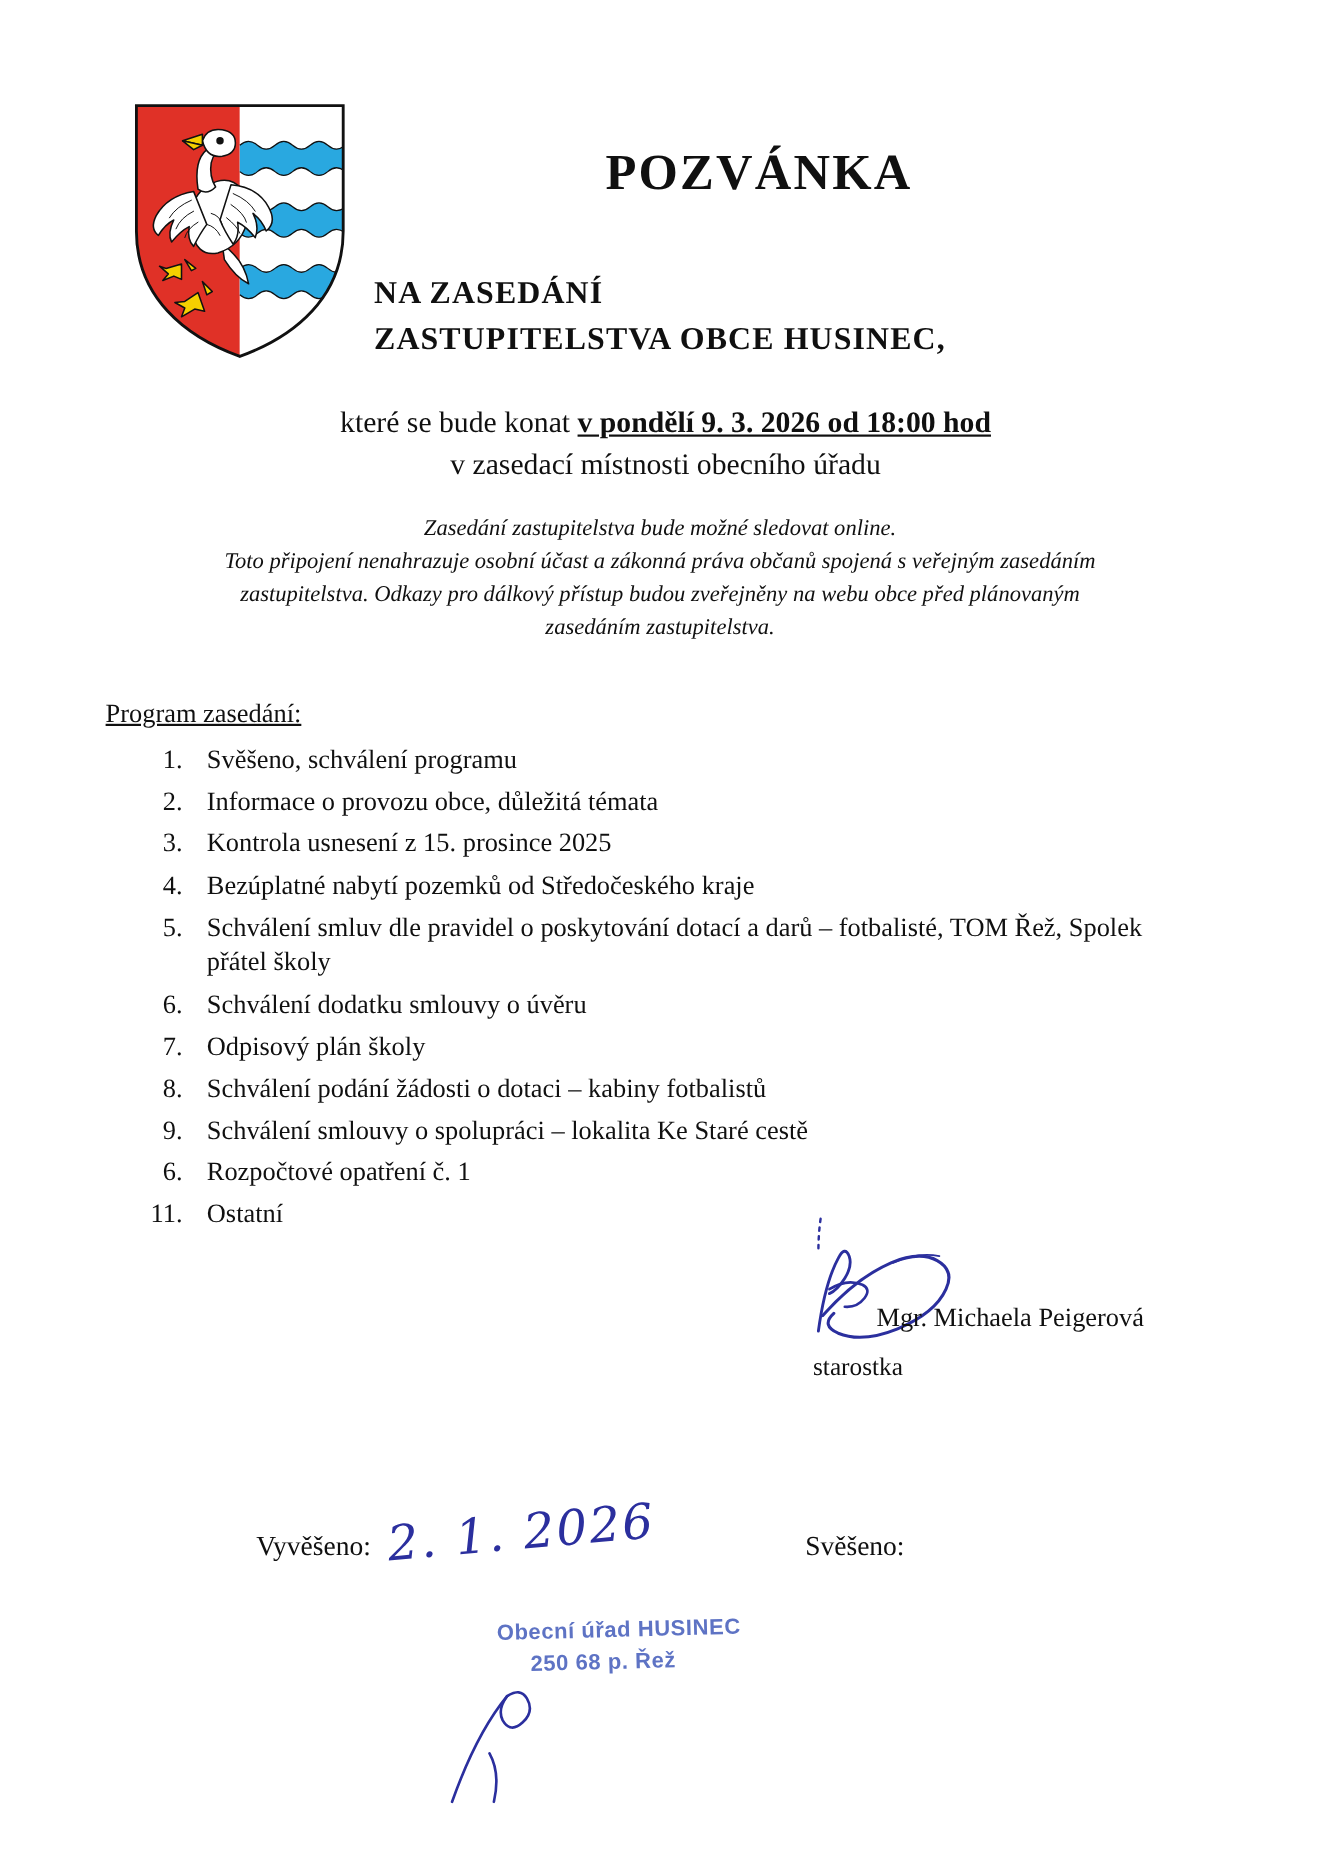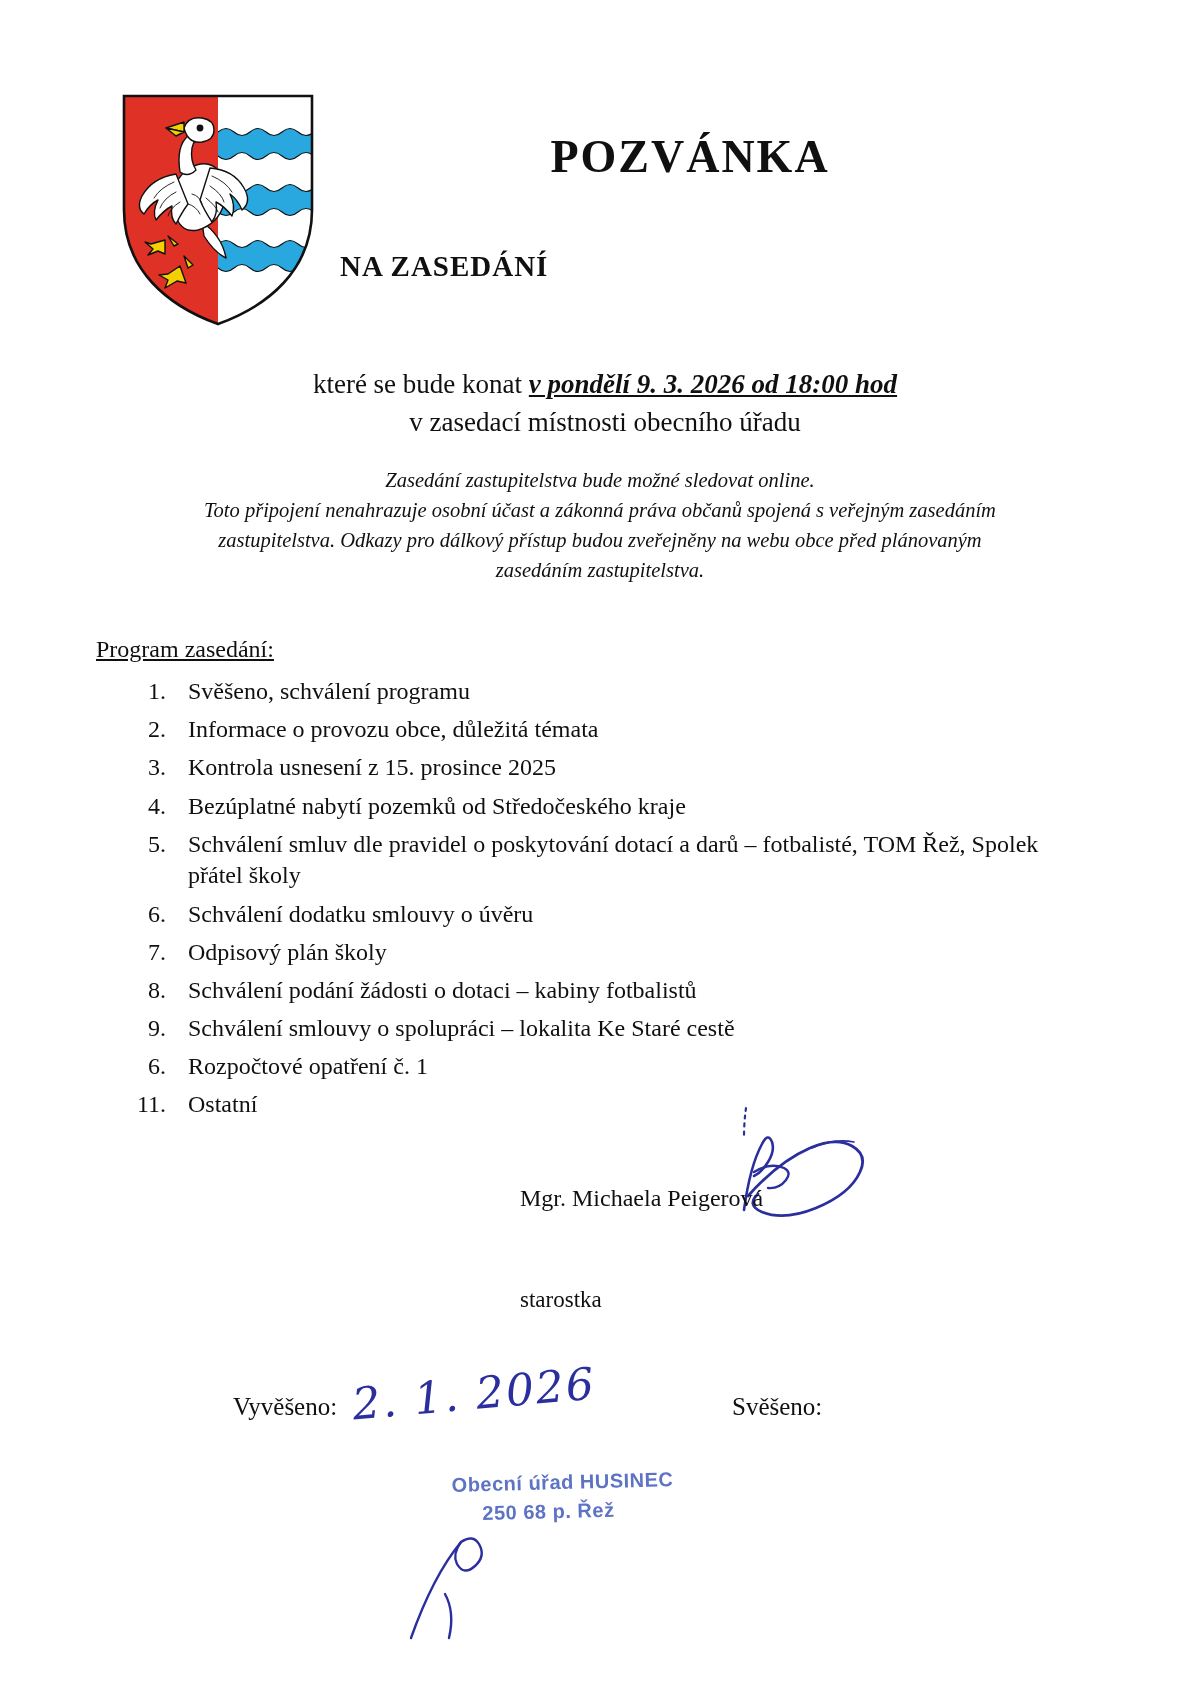--- a/index.html
+++ b/index.html
@@ -27,21 +27,21 @@
     position:absolute;left:340px;top:245px;width:700px;
     font-size:29px;font-weight:bold;
     letter-spacing:1px;line-height:1.45;
   }
   .title-sub .l2{font-size:29px;}
 
   .datewrap{
     position:absolute;left:130px;top:365px;width:950px;
     text-align:center;font-size:27px;line-height:1.42;
   }
-  .datewrap .bold-ul{font-weight:bold;text-decoration:underline;font-style:italic;}
+  .datewrap .bold-ul{font-weight:bold;text-decoration:underline;}
   .datewrap .line2{font-size:27px;}
 
   
   .note{
     position:absolute;left:115px;top:465px;width:970px;
     text-align:center;font-style:italic;font-size:20.5px;
     line-height:1.47;
   }
 
   
@@ -57,25 +57,25 @@
   .prog-num{
     width:92px;flex:0 0 92px;text-align:right;padding-right:22px;
     box-sizing:border-box;font-size:24px;
   }
   .prog-text{flex:1;line-height:1.32;font-size:24px;}
 
   
   .sig-svg{position:absolute;left:730px;top:1100px;width:200px;height:120px;}
   .sig-name{
     position:absolute;left:520px;top:1185px;width:520px;
-    text-align:left;font-size:24px;
+    text-align:right;font-size:24px;
   }
   .sig-role{
-    position:absolute;left:520px;top:1287px;width:520px;
-    text-align:left;font-size:23px;
+    position:absolute;left:520px;top:1230px;width:520px;
+    text-align:center;font-size:23px;
   }
 
   
   .posted-label{position:absolute;left:233px;top:1393px;font-size:25px;}
   .posted-date{
     position:absolute;left:352px;top:1368px;
     font-family:"DejaVu Serif",serif;
     font-style:italic;font-size:44px;color:#2b2f9e;
     transform:rotate(-5deg);letter-spacing:2px;
     white-space:nowrap;
@@ -164,20 +164,21 @@
       </g>
 
       <path d="M6 6 H194 V120 C194 180 150 216 100 234 C50 216 6 180 6 120 Z" fill="none" stroke="#111111" stroke-width="2.6"></path>
     </svg>
   </div>
 
   <div class="title-main">POZVÁNKA</div>
 
   <div class="title-sub">
     <div>NA ZASEDÁNÍ</div>
+    <div class="l2">ZASTUPITELSTVA OBCE HUSINEC,</div>
   </div>
 
   <div class="datewrap">
     <div><span>které se bude konat </span><span class="bold-ul">v pondělí 9. 3. 2026 od 18:00 hod</span></div>
     <div class="line2">v zasedací místnosti obecního úřadu</div>
   </div>
 
   <div class="note">
     <div>Zasedání zastupitelstva bude možné sledovat online.</div>
     <div>Toto připojení nenahrazuje osobní účast a zákonná práva občanů spojená s veřejným zasedáním</div>

